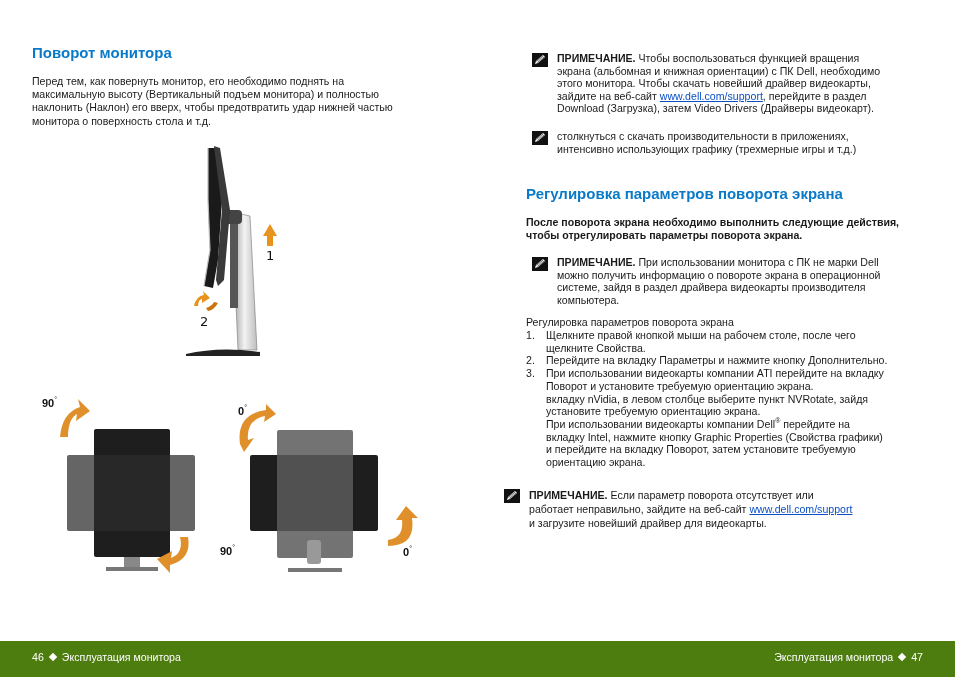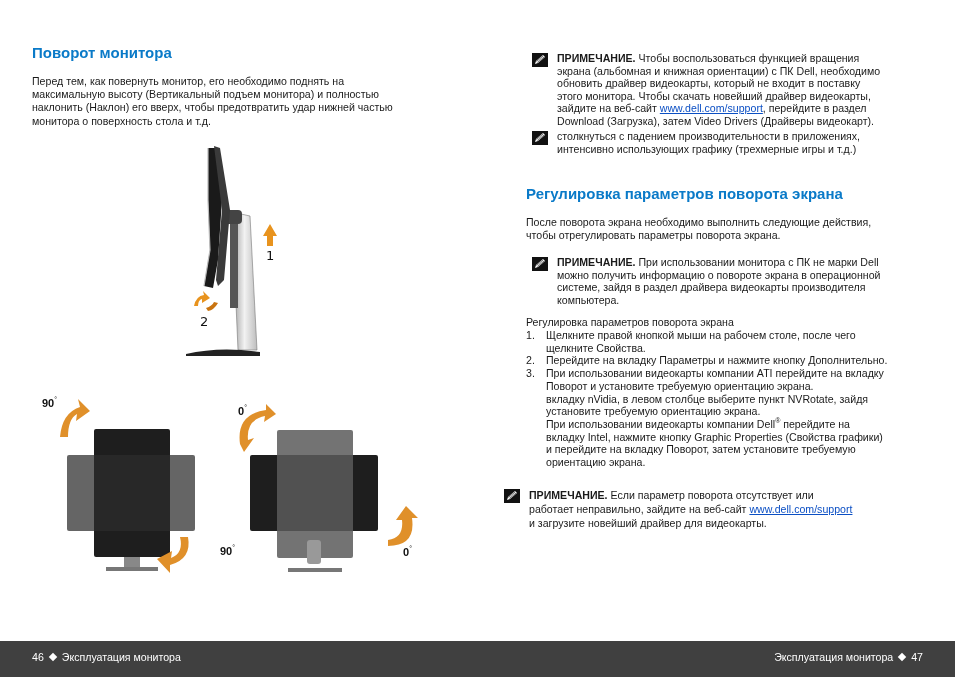--- a/index.html
+++ b/index.html
@@ -14,21 +14,21 @@
   .note .note-icon { width: 16px; height: 14px; flex: none; margin-right: 9px; margin-top: 1px; }
   .note .note-text { font-size: 10.6px; line-height: 12.6px; }
   .note .note-label { font-weight: bold; }
 
   ol.steps { position: absolute; list-style: none; }
   ol.steps li { display: flex; font-size: 10.6px; line-height: 12.7px; }
   ol.steps li .num { width: 20px; flex: none; }
   ol.steps li .body span { display: block; }
   sup { font-size: 7px; line-height: 0; vertical-align: super; }
 
-  .footer { position: absolute; left: 0; top: 641px; width: 955px; height: 36px; background: #404040; color: #ffffff; font-size: 10.6px; }
+  .footer { position: absolute; left: 0; top: 641px; width: 955px; height: 36px; background: #4d7c0f; color: #ffffff; font-size: 10.6px; }
   .footer .left { position: absolute; left: 32px; top: 10px; display: flex; gap: 6px; align-items: center; }
   .footer .right { position: absolute; right: 32px; top: 10px; display: flex; gap: 6px; align-items: center; }
   .diamond { display: inline-block; width: 6px; height: 6px; background: #fff; transform: rotate(45deg); }
 
   .deg { position: absolute; font-weight: bold; font-size: 11px; color: #111; }
   .deg sup { font-weight: normal; font-size: 7px; }
   .fig { position: absolute; }
 </style>
 </head>
 <body>
@@ -99,42 +99,41 @@
 
 <div class="note" style="left:532px; top:52px;">
   <svg class="note-icon" viewBox="0 0 16 14">
     <rect width="16" height="14" fill="#111"></rect>
     <path d="M3 11 L4 8 L11 2 L13 4 L6 10 Z" fill="#fff"></path>
     <path d="M4.5 8.5 L11 3 M5.5 9.5 L12 4" stroke="#111" stroke-width="0.6"></path>
   </svg>
   <div class="note-text">
     <div><span class="note-label">ПРИМЕЧАНИЕ.</span><span> Чтобы воспользоваться функцией вращения</span></div>
     <div>экрана (альбомная и книжная ориентации) с ПК Dell, необходимо</div>
-    <div>обновить драйвер видеокарты, который не входит в поставку</div>
     <div>этого монитора. Чтобы скачать новейший драйвер видеокарты,</div>
     <div><span>зайдите на веб-сайт </span><a class="link">www.dell.com/support</a><span>, перейдите в раздел</span></div>
     <div>Download (Загрузка), затем Video Drivers (Драйверы видеокарт).</div>
   </div>
 </div>
 
 <div class="note" style="left:532px; top:130px;">
   <svg class="note-icon" viewBox="0 0 16 14">
     <rect width="16" height="14" fill="#111"></rect>
     <path d="M3 11 L4 8 L11 2 L13 4 L6 10 Z" fill="#fff"></path>
     <path d="M4.5 8.5 L11 3 M5.5 9.5 L12 4" stroke="#111" stroke-width="0.6"></path>
   </svg>
   <div class="note-text">
-    <div>столкнуться с падением производительности в приложениях,</div>
+    <div>столкнуться с скачать производительности в приложениях,</div>
     <div>интенсивно использующих графику (трехмерные игры и т.д.)</div>
   </div>
 </div>
 
 <div class="h2" style="left:526px; top:185px;">Регулировка параметров поворота экрана</div>
 
-<div class="para" style="left:526px; top:216px;">
+<div class="para" style="left:526px; top:216px;font-weight:bold;">
   <div>После поворота экрана необходимо выполнить следующие действия,</div>
   <div>чтобы отрегулировать параметры поворота экрана.</div>
 </div>
 
 <div class="note" style="left:532px; top:256px;">
   <svg class="note-icon" viewBox="0 0 16 14">
     <rect width="16" height="14" fill="#111"></rect>
     <path d="M3 11 L4 8 L11 2 L13 4 L6 10 Z" fill="#fff"></path>
     <path d="M4.5 8.5 L11 3 M5.5 9.5 L12 4" stroke="#111" stroke-width="0.6"></path>
   </svg>

